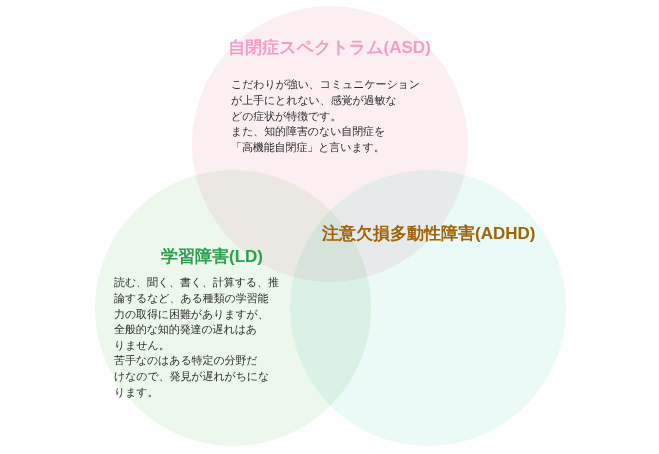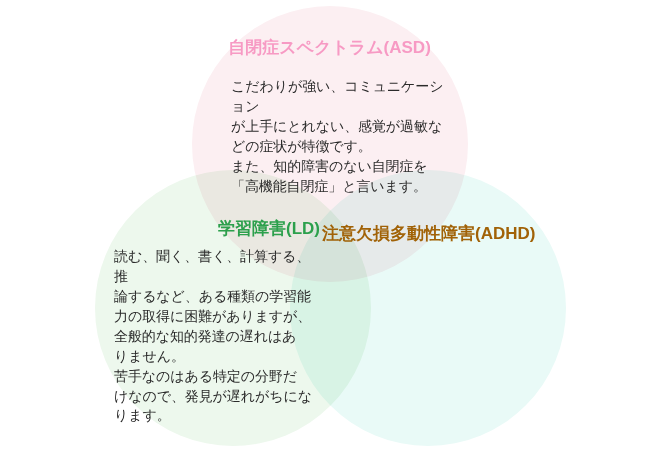--- a/index.html
+++ b/index.html
@@ -55,40 +55,40 @@
     z-index: 2;
   }
   .group-title {
     font-size: 17px;
     font-weight: bold;
     letter-spacing: 0px;
     white-space: nowrap;
     line-height: 1.2;
   }
   .group-body {
-    font-size: 14px;
+    font-size: 11px;
     line-height: 1.42;
     color: #2b2b2b;
     white-space: pre-line;
     letter-spacing: -0.1px;
   }
 
   
   #group-asd { left: 0px; top: 38px; width: 659px; text-align: center; }
   #group-asd .group-title { color: #f79ac4; }
   #group-asd .group-body {
     text-align: left;
     width: 215px;
     margin: 19px auto 0 auto;
     padding-left: 18px;
   }
 
   
   #group-ld { left: 104px; top: 219px; width: 216px; }
-  #group-ld .group-title { color: #2ca04c; text-align: right; }
+  #group-ld .group-title { color: #2ca04c; text-align: center; margin-top: 28px; }
   #group-ld .group-body {
     margin-top: 8px;
     padding-left: 10px;
     width: 205px;
   }
 
   
   #group-adhd { left: 322px; top: 224px; width: 245px; }
   #group-adhd .group-title { color: #5b9be8; text-align: left; }
   #group-adhd .group-body {

